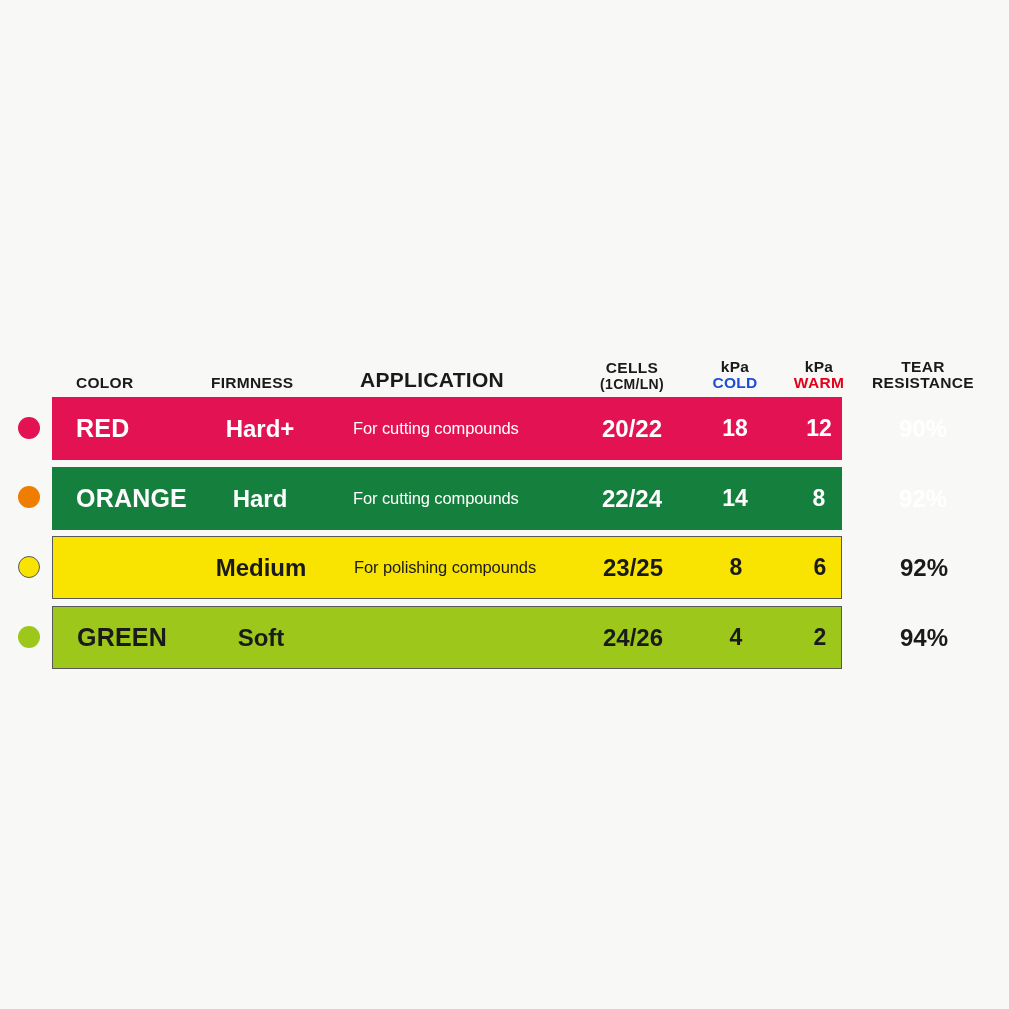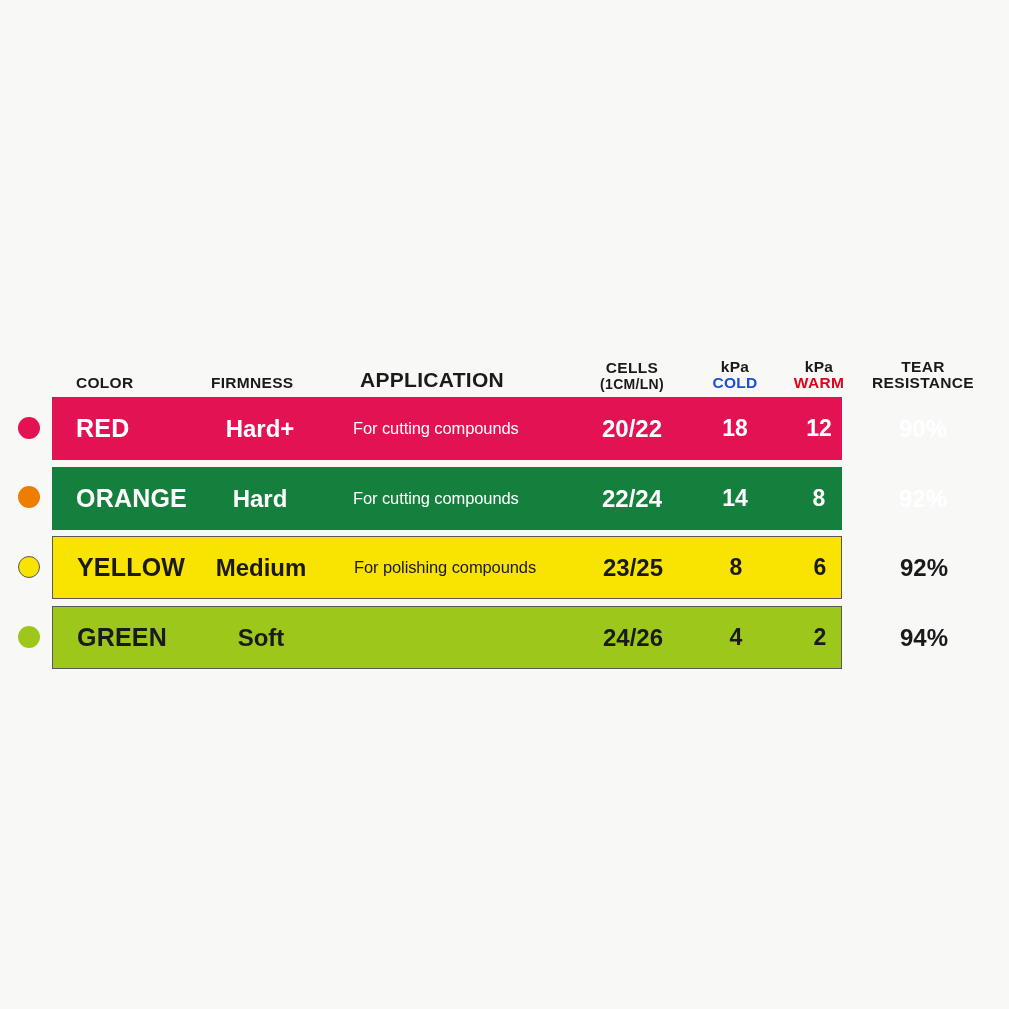--- a/index.html
+++ b/index.html
@@ -166,21 +166,20 @@
     <div class="cell left c-color">ORANGE</div>
     <div class="cell ctr  c-firmness">Hard</div>
     <div class="cell left c-app">For cutting compounds</div>
     <div class="cell ctr  c-cells">22/24</div>
     <div class="cell ctr  c-cold">14</div>
     <div class="cell ctr  c-warm">8</div>
     <div class="cell ctr  c-tear">92%</div>
   </div>
 
   <div class="row row-2 bordered" style="background: rgb(249, 227, 0); color: rgb(26, 26, 26);">
-    <div class="cell left c-color">YELLOW</div>
     <div class="cell left c-app">For polishing compounds</div>
     <div class="cell ctr  c-firmness">Medium</div>
     <div class="cell ctr  c-cells">23/25</div>
     <div class="cell ctr  c-cold">8</div>
     <div class="cell ctr  c-warm">6</div>
     <div class="cell ctr  c-tear">92%</div>
   </div>
 
   <div class="row row-3 bordered" style="background: rgb(158, 199, 28); color: rgb(26, 26, 26);">
     <div class="cell left c-color">GREEN</div>

